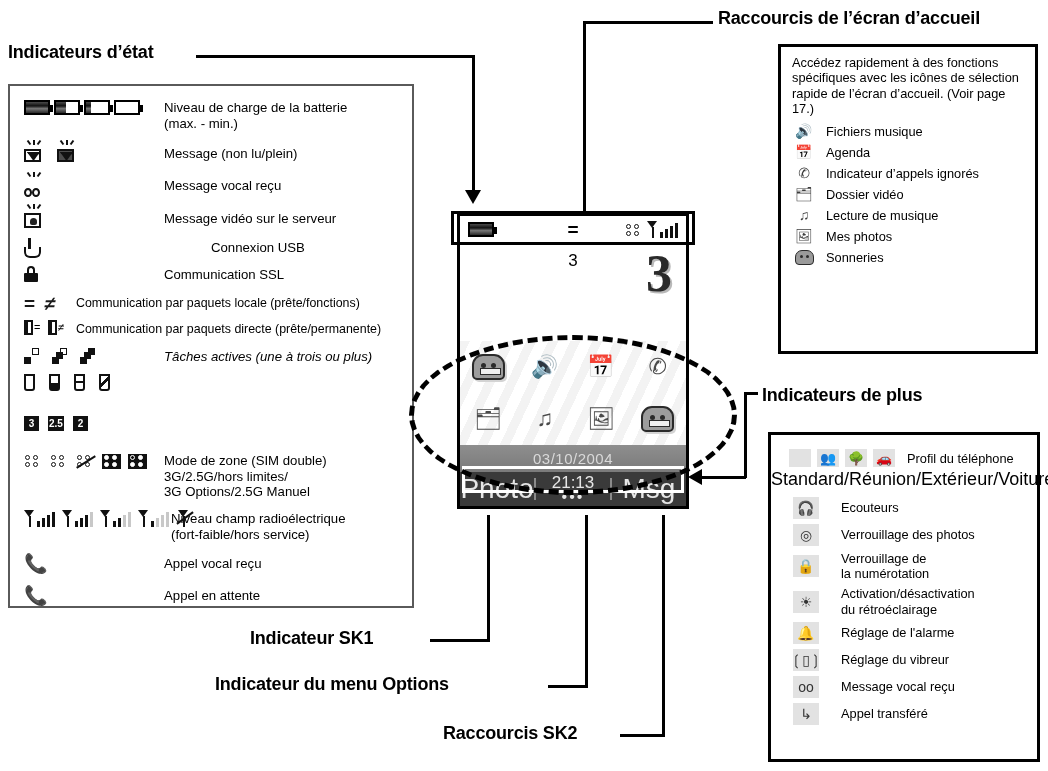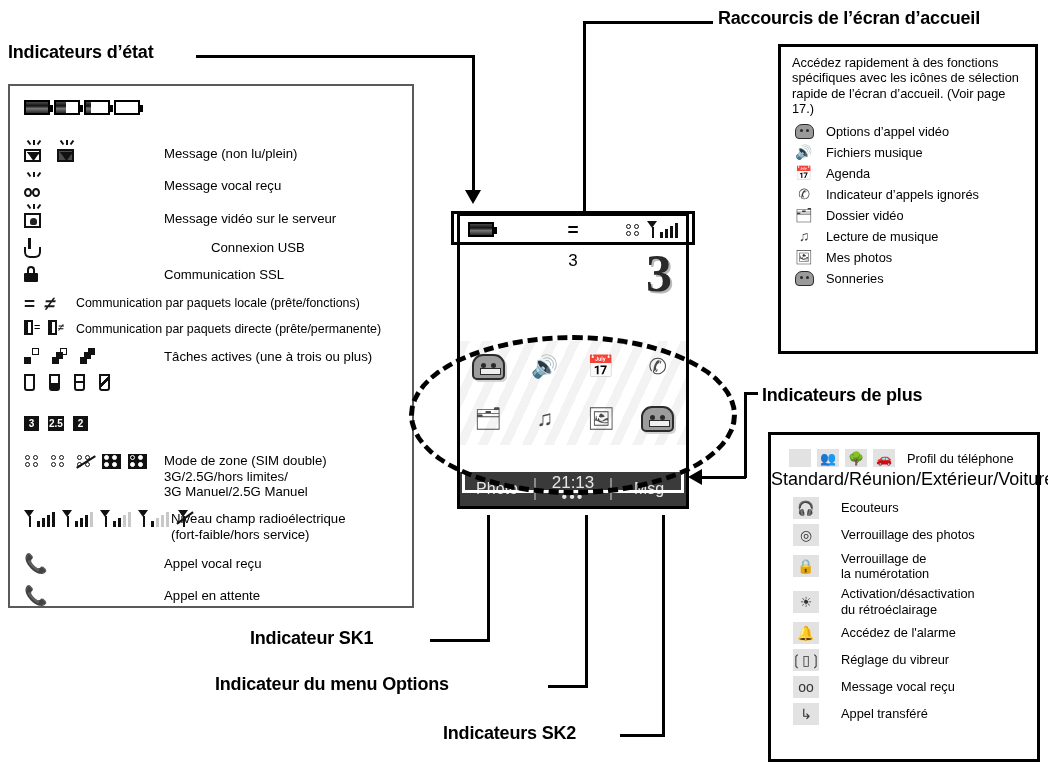--- a/index.html
+++ b/index.html
@@ -260,21 +260,21 @@
     position:absolute; left:0; right:0; top:200px; height:27px;
     background: linear-gradient(to bottom,#8e8e8e,#7a7a7a);
     display:flex; align-items:center; justify-content:center;
   }
   #date-bar .dt { font-size:15px; color:#d9d9d9; letter-spacing:0.5px; }
   #sk-bar {
     position:absolute; left:0; right:0; bottom:0; height:34px;
     background:#3a3a3a; display:flex; align-items:center;
   }
   .sk {
-    flex:1; text-align:center; color:#e6e6e6; font-size:16px;
+    flex:1; text-align:center; color:#e6e6e6; font-size:28px;
     font-family:"Liberation Sans", sans-serif;
   }
   .sk.mid { position:relative; font-size:17px; line-height:17px; }
   .sk.mid .ell { font-size:16px; letter-spacing:2px; display:block; margin-top:-3px; }
   .divv { width:2px; height:22px; background:#8a8a8a; }
 
   
   .hl { position:absolute; border:3px solid #000; background:transparent; }
   .hl-white { position:absolute; border:3px solid #ffffff; background:transparent; }
 
@@ -318,20 +318,22 @@
         <span class="bat">
             <span class="fill" style="width:45%"></span>
           </span>
         <span class="bat">
             <span class="fill" style="width:22%"></span>
           </span>
         <span class="bat">
             <span class="fill" style="width:0%"></span>
           </span>
       </div>
+      <div class="st-label">Niveau de charge de la batterie
+(max. - min.)</div>
     </div>
 
     <div class="st-row" style="left:14px; top:54px; width:380px;">
       <div class="st-icons" style="width:140px; gap:14px; align-items:flex-end;">
         <span style="position:relative; display:inline-block; width:19px;height:22px;">
           <span class="spark"><i class="ray l"></i><i class="ray"></i><i class="ray r"></i></span>
           <span class="env" style="position:absolute; left:0; bottom:0;"></span>
         </span>
         <span style="position:relative; display:inline-block; width:19px;height:22px;">
           <span class="spark"><i class="ray l"></i><i class="ray"></i><i class="ray r"></i></span>
@@ -393,21 +395,21 @@
           <span style="font-size:11px;line-height:1;">=</span>
         </span>
         <span style="display:inline-flex; align-items:center; gap:1px;">
           <span style="display:inline-block;width:9px;height:15px;border:2px solid #111;background:linear-gradient(to right,#111 45%,#fff 45%);"></span>
           <span style="font-size:11px;line-height:1;transform:skewX(-12deg);">≠</span>
         </span>
       </div>
       <div class="st-label small" style="margin-top:2px;">Communication par paquets directe (prête/permanente)</div>
     </div>
 
-    <div class="st-row" style="left:14px; top:262px; width:380px;">
+    <div class="st-row" style="left:14px; top:262px; width:380px;font-style:italic;">
       <div class="st-icons" style="width:140px; gap:13px; align-items:flex-start;">
         <span style="position:relative;display:inline-block;width:15px;height:16px;">
           <span class="sq o" style="position:absolute;right:0;top:0;"></span>
           <span class="sq" style="position:absolute;left:0;bottom:0;"></span>
         </span>
         <span style="position:relative;display:inline-block;width:15px;height:16px;">
           <span class="sq o" style="position:absolute;right:0;top:0;"></span>
           <span class="sq" style="position:absolute;left:4px;top:4px;"></span>
           <span class="sq" style="position:absolute;left:0;bottom:0;"></span>
         </span>
@@ -466,21 +468,21 @@
         </span>
         <span class="sim2 inv">
           <i class="c" style="left:2px;top:1px;border-color:#fff;background:#111;"></i>
             <i class="c" style="left:10px;top:1px;border-color:#fff;background:#fff;"></i>
           <i class="c" style="left:2px;top:8px;border-color:#fff;background:#fff;"></i>
             <i class="c" style="left:10px;top:8px;border-color:#fff;background:#fff;"></i>
         </span>
       </div>
       <div class="st-label" style="margin-top:-1px;">Mode de zone (SIM double)
 3G/2.5G/hors limites/
-3G Manuel/2.5G Manuel</div>
+3G Options/2.5G Manuel</div>
     </div>
 
     <div class="st-row" style="left:14px; top:424px; width:385px;">
       <div class="st-icons" style="width:147px; gap:7px; align-items:flex-end;">
         <span style="display:inline-flex;align-items:flex-end;gap:1.5px;">
           <span class="ant"></span>
             <span class="sig">
               <b style="height:6px"></b>
               <b style="height:9px"></b>
               <b style="height:12px"></b>
@@ -535,26 +537,20 @@
         <span class="phonecall">📞</span>
       </div>
       <div class="st-label" style="margin-top:2px;">Appel en attente</div>
     </div>
   </div>
 
   <div class="panel thick" id="shortcuts-panel">
     <div class="sc-intro">Accédez rapidement à des fonctions spécifiques avec les icônes de sélection rapide de l’écran d’accueil. (Voir page 17.)</div>
 
     <div class="sc-row">
-      <span class="sc-ico">
-          <span class="blob"></span>
-        </span>
-      <span class="sc-label">Options d’appel vidéo</span>
-    </div>
-    <div class="sc-row">
       <span class="sc-ico">🔊</span>
       <span class="sc-label">Fichiers musique</span>
     </div>
     <div class="sc-row">
       <span class="sc-ico">📅</span>
       <span class="sc-label">Agenda</span>
     </div>
     <div class="sc-row">
       <span class="sc-ico">✆</span>
       <span class="sc-label">Indicateur d’appels ignorés</span>
@@ -602,21 +598,21 @@
       <span class="md-label">Verrouillage de
 la numérotation</span>
     </div>
     <div class="md-row">
       <span class="md-ico">☀</span>
       <span class="md-label">Activation/désactivation
 du rétroéclairage</span>
     </div>
     <div class="md-row">
       <span class="md-ico">🔔</span>
-      <span class="md-label">Accédez de l'alarme</span>
+      <span class="md-label">Réglage de l'alarme</span>
     </div>
     <div class="md-row">
       <span class="md-ico">❲▯❳</span>
       <span class="md-label">Réglage du vibreur</span>
     </div>
     <div class="md-row">
       <span class="md-ico">oo</span>
       <span class="md-label">Message vocal reçu</span>
     </div>
     <div class="md-row">
@@ -669,20 +665,23 @@
         <span class="hs-icon">🗂</span>
         <span class="hs-icon">♫</span>
         <span class="hs-icon">🖼</span>
         <span class="hs-icon">
             <span class="hs-blob">
               <i></i>
             </span>
           </span>
       </div>
 
+      <div id="date-bar">
+        <span class="dt">03/10/2004</span>
+      </div>
 
       <div id="sk-bar">
         <span class="sk">Photo</span>
         <span class="divv"></span>
         <span class="sk mid">
           <span>21:13</span>
           <span class="ell">•••</span>
         </span>
         <span class="divv"></span>
         <span class="sk">Msg</span>
@@ -697,17 +696,17 @@
   <div id="dash-ellipse"></div>
 
   <div class="callout-title" style="left:250px; top:628px;">Indicateur SK1</div>
   <div class="leader h" style="left:430px; top:639px; width:60px;"></div>
   <div class="leader v" style="left:487px; top:515px; height:125px;"></div>
 
   <div class="callout-title" style="left:215px; top:674px;">Indicateur du menu Options</div>
   <div class="leader h" style="left:548px; top:685px; width:40px;"></div>
   <div class="leader v" style="left:585px; top:515px; height:172px;"></div>
 
-  <div class="callout-title" style="left:443px; top:723px;">Indicateurs SK2</div>
+  <div class="callout-title" style="left:443px; top:723px;">Raccourcis SK2</div>
   <div class="leader h" style="left:620px; top:734px; width:45px;"></div>
   <div class="leader v" style="left:662px; top:515px; height:221px;"></div>
 
 </div>
 
 </body></html>

